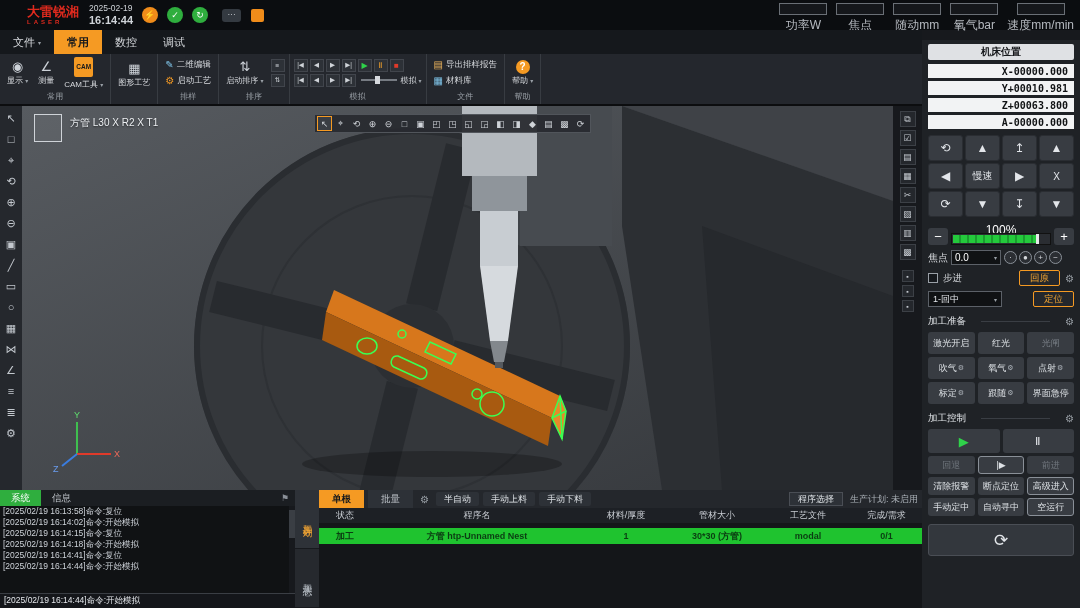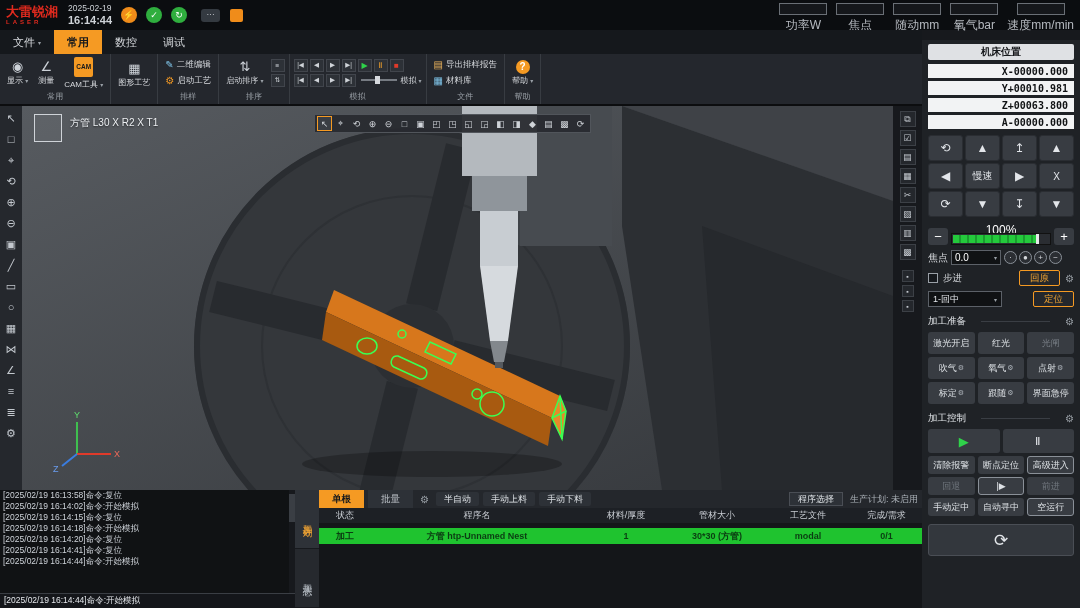--- a/index.html
+++ b/index.html
@@ -1,19 +1,19 @@
 <!DOCTYPE html>
 <html><head>
 <meta charset="utf-8">
 <style>
   *{margin:0;padding:0;box-sizing:border-box;}
   html,body{width:1080px;height:608px;overflow:hidden;}
   body{position:relative;background:#17191d;color:#d6d9dd;font-family:"Liberation Sans",sans-serif;}
   
-  .topbar{position:absolute;left:0;top:0;width:1080px;height:30px;background:#0b0d10;display:flex;align-items:center;}
+  .topbar{position:absolute;left:0;top:0;width:1080px;height:30px;background:#0b0d10;display:flex;align-items:center;padding-left:21px;}
   .logo{margin-left:6px;color:#e02a1e;font-weight:bold;font-size:13px;line-height:1.05;}
   .logo small{display:block;font-size:6px;letter-spacing:3px;color:#e02a1e;}
   .clock{margin-left:10px;font-size:8.5px;color:#cfd3d8;line-height:1.2;}
   .clock .t{font-size:11px;font-weight:bold;}
   .badge{width:16px;height:16px;border-radius:50%;display:flex;align-items:center;justify-content:center;font-size:9px;color:#fff;margin-left:9px;}
   .badge.orange{background:#f08c1a}.badge.green{background:#2fae3e}
   .chat{margin-left:14px;width:19px;height:13px;background:#343a41;border-radius:3px;color:#cfd3d8;font-size:8px;line-height:6px;display:flex;align-items:center;justify-content:center;}
   .appicon{margin-left:10px;width:13px;height:13px;background:#f08c1a;border-radius:2px;}
   .statusbar{position:absolute;right:6px;top:3px;display:flex;gap:9px;}
   .status-item{display:flex;flex-direction:column;align-items:center;}
@@ -537,48 +537,52 @@
   </div>
   <div class="ctrl-big">
     <div class="cbig">
         <span class="playg">▶</span>
       </div>
     <div class="cbig">
         <span class="pauseg">Ⅱ</span>
       </div>
   </div>
   <div class="ctrl-row">
+    <div class="cbtn dim">回退</div>
+    <div class="cbtn bordered">|▶</div>
+    <div class="cbtn dim">前进</div>
+  </div>
+  <div class="ctrl-row">
     <div class="cbtn">清除报警</div>
     <div class="cbtn">断点定位</div>
     <div class="cbtn bordered">高级进入</div>
-  </div>
-  <div class="ctrl-row">
-    <div class="cbtn dim">回退</div>
-    <div class="cbtn bordered">|▶</div>
-    <div class="cbtn dim">前进</div>
   </div>
   <div class="ctrl-row">
     <div class="cbtn">手动定中</div>
     <div class="cbtn">自动寻中</div>
     <div class="cbtn bordered">空运行</div>
   </div>
   <div class="refresh">
       <span>⟳</span>
     </div>
 </div>
 
 <div class="log-panel">
+  <div class="log-tabs">
+    <div class="ltab active">系统</div>
+    <div class="ltab">信息</div>
+    <div class="ltag">⚑</div>
+  </div>
   <div class="log-list">
     <div>
 
     <div class="log-line">[2025/02/19 16:13:58]命令:复位</div>
         <div class="log-line">[2025/02/19 16:14:02]命令:开始模拟</div>
         <div class="log-line">[2025/02/19 16:14:15]命令:复位</div>
         <div class="log-line">[2025/02/19 16:14:18]命令:开始模拟</div>
-        <div class="log-line">[2025/02/19 16:14:20]命令:复位</div>
         <div class="log-line">[2025/02/19 16:14:41]命令:复位</div>
         <div class="log-line">[2025/02/19 16:14:44]命令:开始模拟</div>
       </div>
     <div class="log-scroll">
         <div class="log-thumb"></div>
       </div>
   </div>
   <div class="log-current">[2025/02/19 16:14:44]命令:开始模拟</div>
 </div>
 

